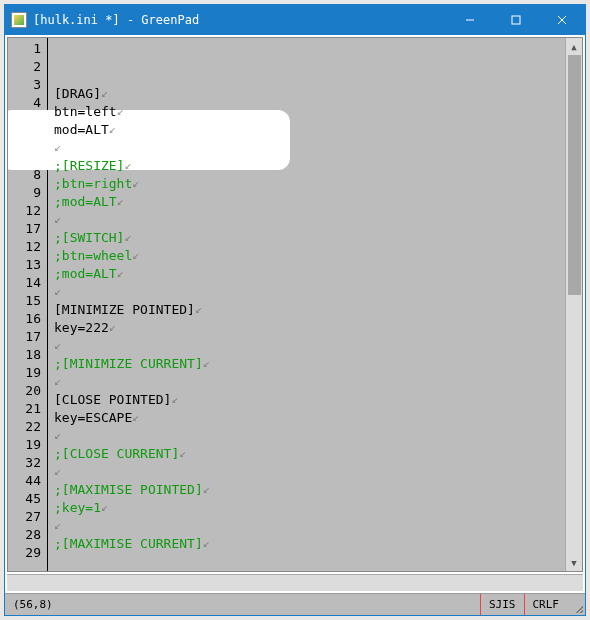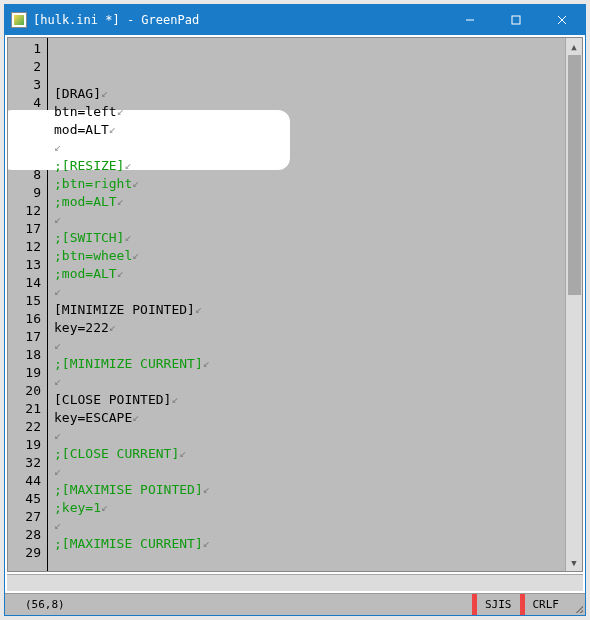--- a/index.html
+++ b/index.html
@@ -158,27 +158,26 @@
   }
 
   .statusbar {
     height: 22px;
     background: #bcbcbc;
     border-top: 1px solid #9a9a9a;
     display: flex; align-items: center;
     font-size: 11px;
     color: #000;
     flex-shrink: 0;
-    padding-left: 12px;
   }
   .statusbar .cell {
     padding: 0 8px;
     height: 100%;
     display: flex; align-items: center;
-    border-left: 5px solid #ef4444;
+    border-left: 1px solid #ef4444;
   }
   .statusbar .cell.first { border-left: none; }
   .statusbar .spacer { flex: 1; }
   .statusbar .grip {
     width: 18px; height: 100%;
     position: relative;
   }
   .statusbar .grip::after {
     content: "";
     position: absolute; right: 2px; bottom: 2px;

